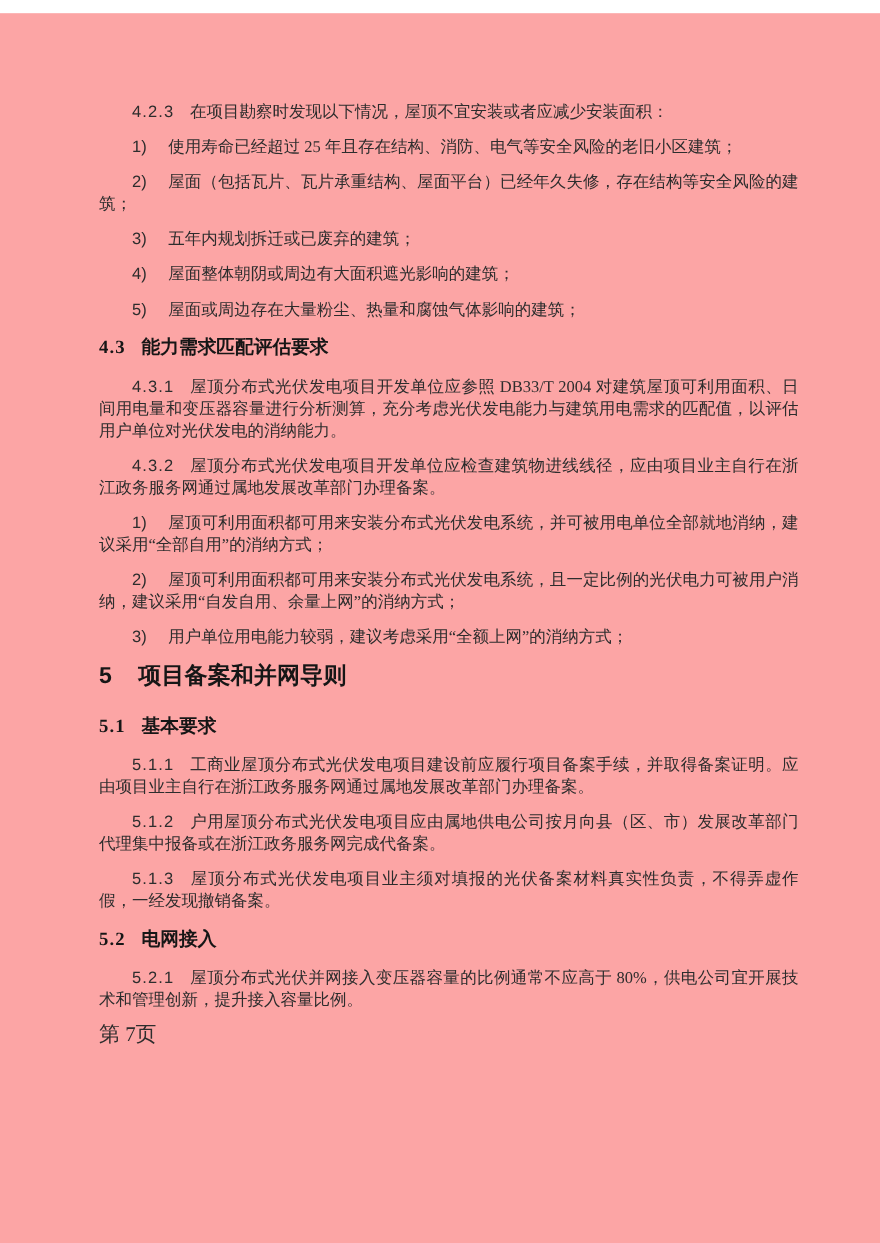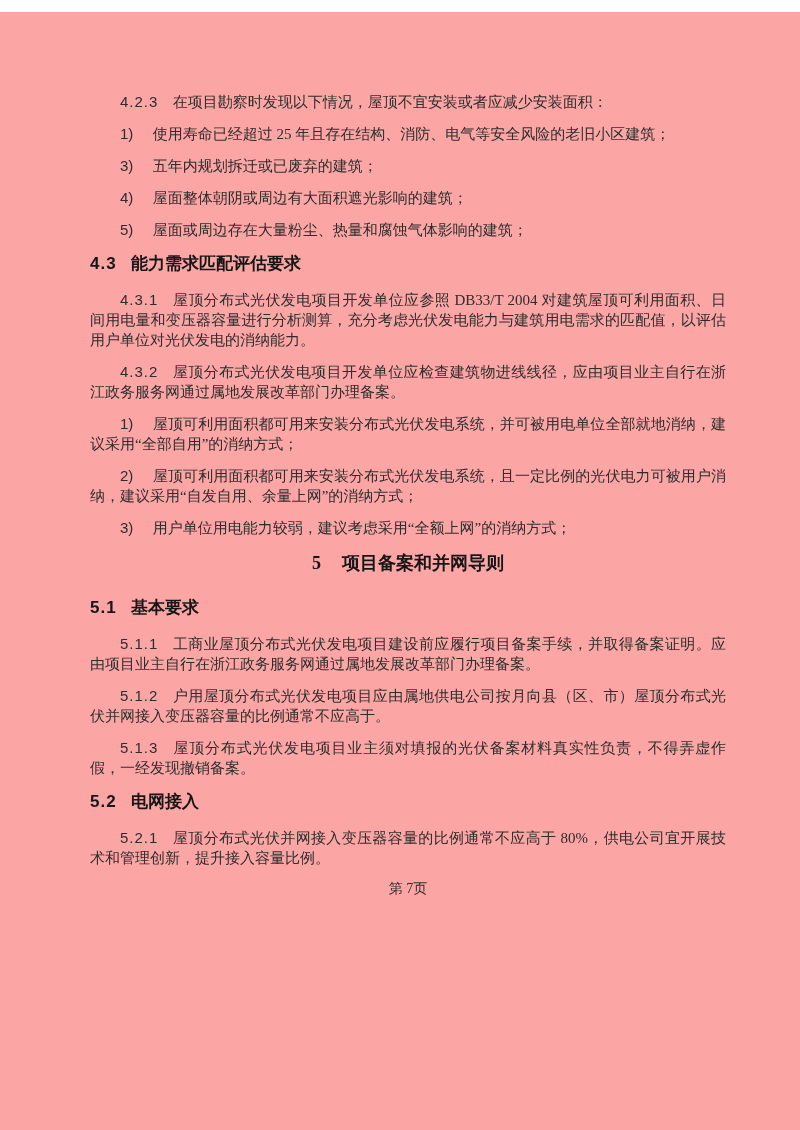--- a/index.html
+++ b/index.html
@@ -27,71 +27,70 @@
     word-break: break-all;
   }
   p.para .num {
     font-family: "Liberation Sans", "DejaVu Sans", sans-serif;
     letter-spacing: 1px;
     margin-right: 0.95em;
   }
   p.para.item .num { letter-spacing: 0; margin-right: 1.3em; }
 
   h1.chapter {
-    font-family: Liberation Serif, serif;
-    font-size: 18px; line-height: 26px;
+    font-family: Liberation Sans, sans-serif;
+    font-size: 21px; line-height: 26px;
     font-weight: bold; color: #161616;
     margin: 12px 0 20px 0;
-    text-align: center;
   }
   h1.chapter .num { margin-right: 1.1em; letter-spacing: 1px; }
 
   h2.section {
-    font-family: Liberation Sans, sans-serif;
+    font-family: Liberation Serif, serif;
     font-size: 17px; line-height: 24px;
     font-weight: bold; color: #161616;
     margin: 6px 0 14px 0;
   }
   h2.section .num { margin-right: 0.85em; letter-spacing: 1px; }
 
   .footer {
     margin-top: 8px;
-    text-align: center;
-    font-size: 14px; line-height: 18px;
+    font-size: 19px; line-height: 18px;
     color: #2d2d2d;
   }
 </style>
 </head>
 <body>
 
 <div class="page">
   <div class="doc">
 
     <p class="para"><span class="num">4.2.3</span><span>在项目勘察时发现以下情况，屋顶不宜安装或者应减少安装面积：</span></p>
 
     <p class="para item"><span class="num">1)</span><span>使用寿命已经超过 25 年且存在结构、消防、电气等安全风险的老旧小区建筑；</span></p>
+    <p class="para item"><span class="num">2)</span><span>屋面（包括瓦片、瓦片承重结构、屋面平台）已经年久失修，存在结构等安全风险的建筑；</span></p>
     <p class="para item"><span class="num">3)</span><span>五年内规划拆迁或已废弃的建筑；</span></p>
     <p class="para item"><span class="num">4)</span><span>屋面整体朝阴或周边有大面积遮光影响的建筑；</span></p>
     <p class="para item"><span class="num">5)</span><span>屋面或周边存在大量粉尘、热量和腐蚀气体影响的建筑；</span></p>
 
     <h2 class="section"><span class="num">4.3</span><span>能力需求匹配评估要求</span></h2>
 
     <p class="para"><span class="num">4.3.1</span><span>屋顶分布式光伏发电项目开发单位应参照 DB33/T 2004 对建筑屋顶可利用面积、日间用电量和变压器容量进行分析测算，充分考虑光伏发电能力与建筑用电需求的匹配值，以评估用户单位对光伏发电的消纳能力。</span></p>
     <p class="para"><span class="num">4.3.2</span><span>屋顶分布式光伏发电项目开发单位应检查建筑物进线线径，应由项目业主自行在浙江政务服务网通过属地发展改革部门办理备案。</span></p>
 
     <p class="para item"><span class="num">1)</span><span>屋顶可利用面积都可用来安装分布式光伏发电系统，并可被用电单位全部就地消纳，建议采用“全部自用”的消纳方式；</span></p>
     <p class="para item"><span class="num">2)</span><span>屋顶可利用面积都可用来安装分布式光伏发电系统，且一定比例的光伏电力可被用户消纳，建议采用“自发自用、余量上网”的消纳方式；</span></p>
     <p class="para item"><span class="num">3)</span><span>用户单位用电能力较弱，建议考虑采用“全额上网”的消纳方式；</span></p>
 
     <h1 class="chapter"><span class="num">5</span><span>项目备案和并网导则</span></h1>
 
     <h2 class="section"><span class="num">5.1</span><span>基本要求</span></h2>
 
     <p class="para"><span class="num">5.1.1</span><span>工商业屋顶分布式光伏发电项目建设前应履行项目备案手续，并取得备案证明。应由项目业主自行在浙江政务服务网通过属地发展改革部门办理备案。</span></p>
-    <p class="para"><span class="num">5.1.2</span><span>户用屋顶分布式光伏发电项目应由属地供电公司按月向县（区、市）屋顶分布式光伏并网接入变压器容量的比例通常不应高于。</span></p>
+    <p class="para"><span class="num">5.1.2</span><span>户用屋顶分布式光伏发电项目应由属地供电公司按月向县（区、市）发展改革部门代理集中报备或在浙江政务服务网完成代备案。</span></p>
     <p class="para"><span class="num">5.1.3</span><span>屋顶分布式光伏发电项目业主须对填报的光伏备案材料真实性负责，不得弄虚作假，一经发现撤销备案。</span></p>
 
     <h2 class="section"><span class="num">5.2</span><span>电网接入</span></h2>
 
     <p class="para"><span class="num">5.2.1</span><span>屋顶分布式光伏并网接入变压器容量的比例通常不应高于 80%，供电公司宜开展技术和管理创新，提升接入容量比例。</span></p>
 
     <div class="footer">第 7页</div>
   </div>
 </div>
 

